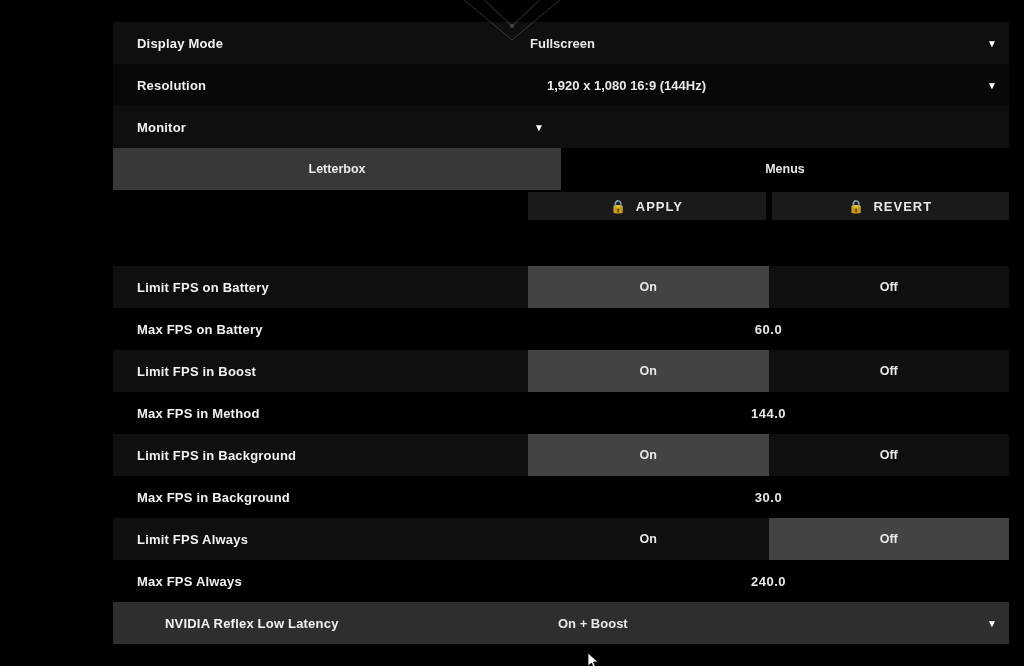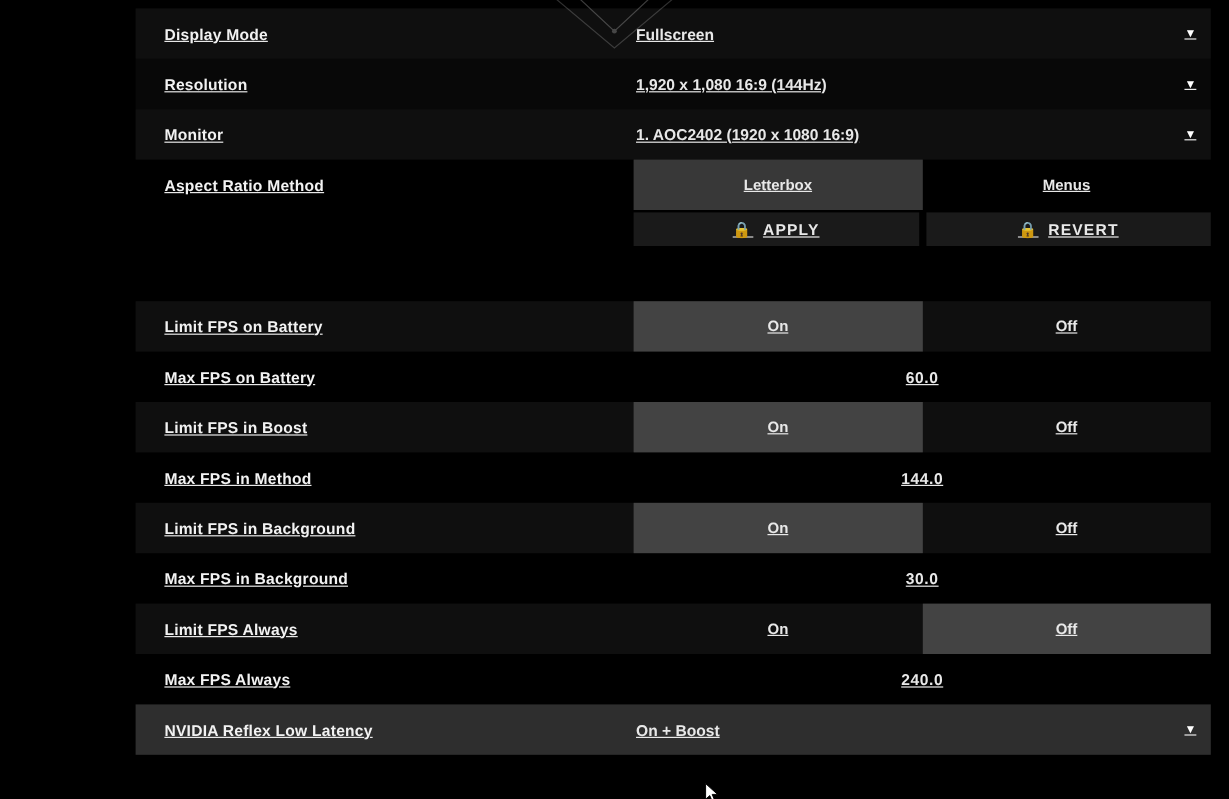--- a/index.html
+++ b/index.html
@@ -8,32 +8,31 @@
     background: #000;
     font-family: "Segoe UI", Arial, sans-serif;
     color: #e8e8e8;
     font-size: 13px;
     overflow: hidden;
     position: relative;
   }
   .panel {
     position: absolute;
     left: 113px; right: 15px;
-    top: 7px;
-    text-decoration: underline;
+    top: 22px;
   }
   .row {
     display: flex;
     align-items: center;
     height: 42px;
     width: 100%;
   }
   .row.shaded { background: rgba(255,255,255,0.06); }
-  .row.shaded-light { background: rgba(255,255,255,0.03); }
-  .row.hover { background: rgba(255,255,255,0.18); }
+  .row.shaded-light { background: rgba(255,255,255,0.03); gap: 17px; }
+  .row.hover { background: rgba(255,255,255,0.18); padding-left: 28px; }
   .label-col {
     width: 415px;
     padding-left: 24px;
     font-weight: 600;
     color: #f2f2f2;
     letter-spacing: 0.2px;
   }
   .value-col {
     flex: 1;
     display: flex;
@@ -141,27 +140,25 @@
     <div class="label-col">Resolution</div>
     <div class="value-col">
       <div class="dropdown-val">1,920 x 1,080 16:9 (144Hz)</div>
       <div class="chev">▼</div>
     </div>
   </div>
 
   <div class="row shaded">
     <div class="label-col">Monitor</div>
     <div class="value-col">
-      <div class="dropdown-val">1. AOC2402 (1920 x  1080 16:9)</div>
-      <div class="chev">▼</div>
-    </div>
-  </div>
-
-  <div class="row">
-    <div class="label-col">Aspect Ratio Method</div>
+      <div class="chev">▼</div>
+    </div>
+  </div>
+
+  <div class="row">
     <div class="value-col">
       <div class="toggle-pair">
         <div class="toggle-opt selected">Letterbox</div>
         <div class="toggle-opt">Menus</div>
       </div>
     </div>
   </div>
 
   <div class="action-row">
     <div class="action-btn">

